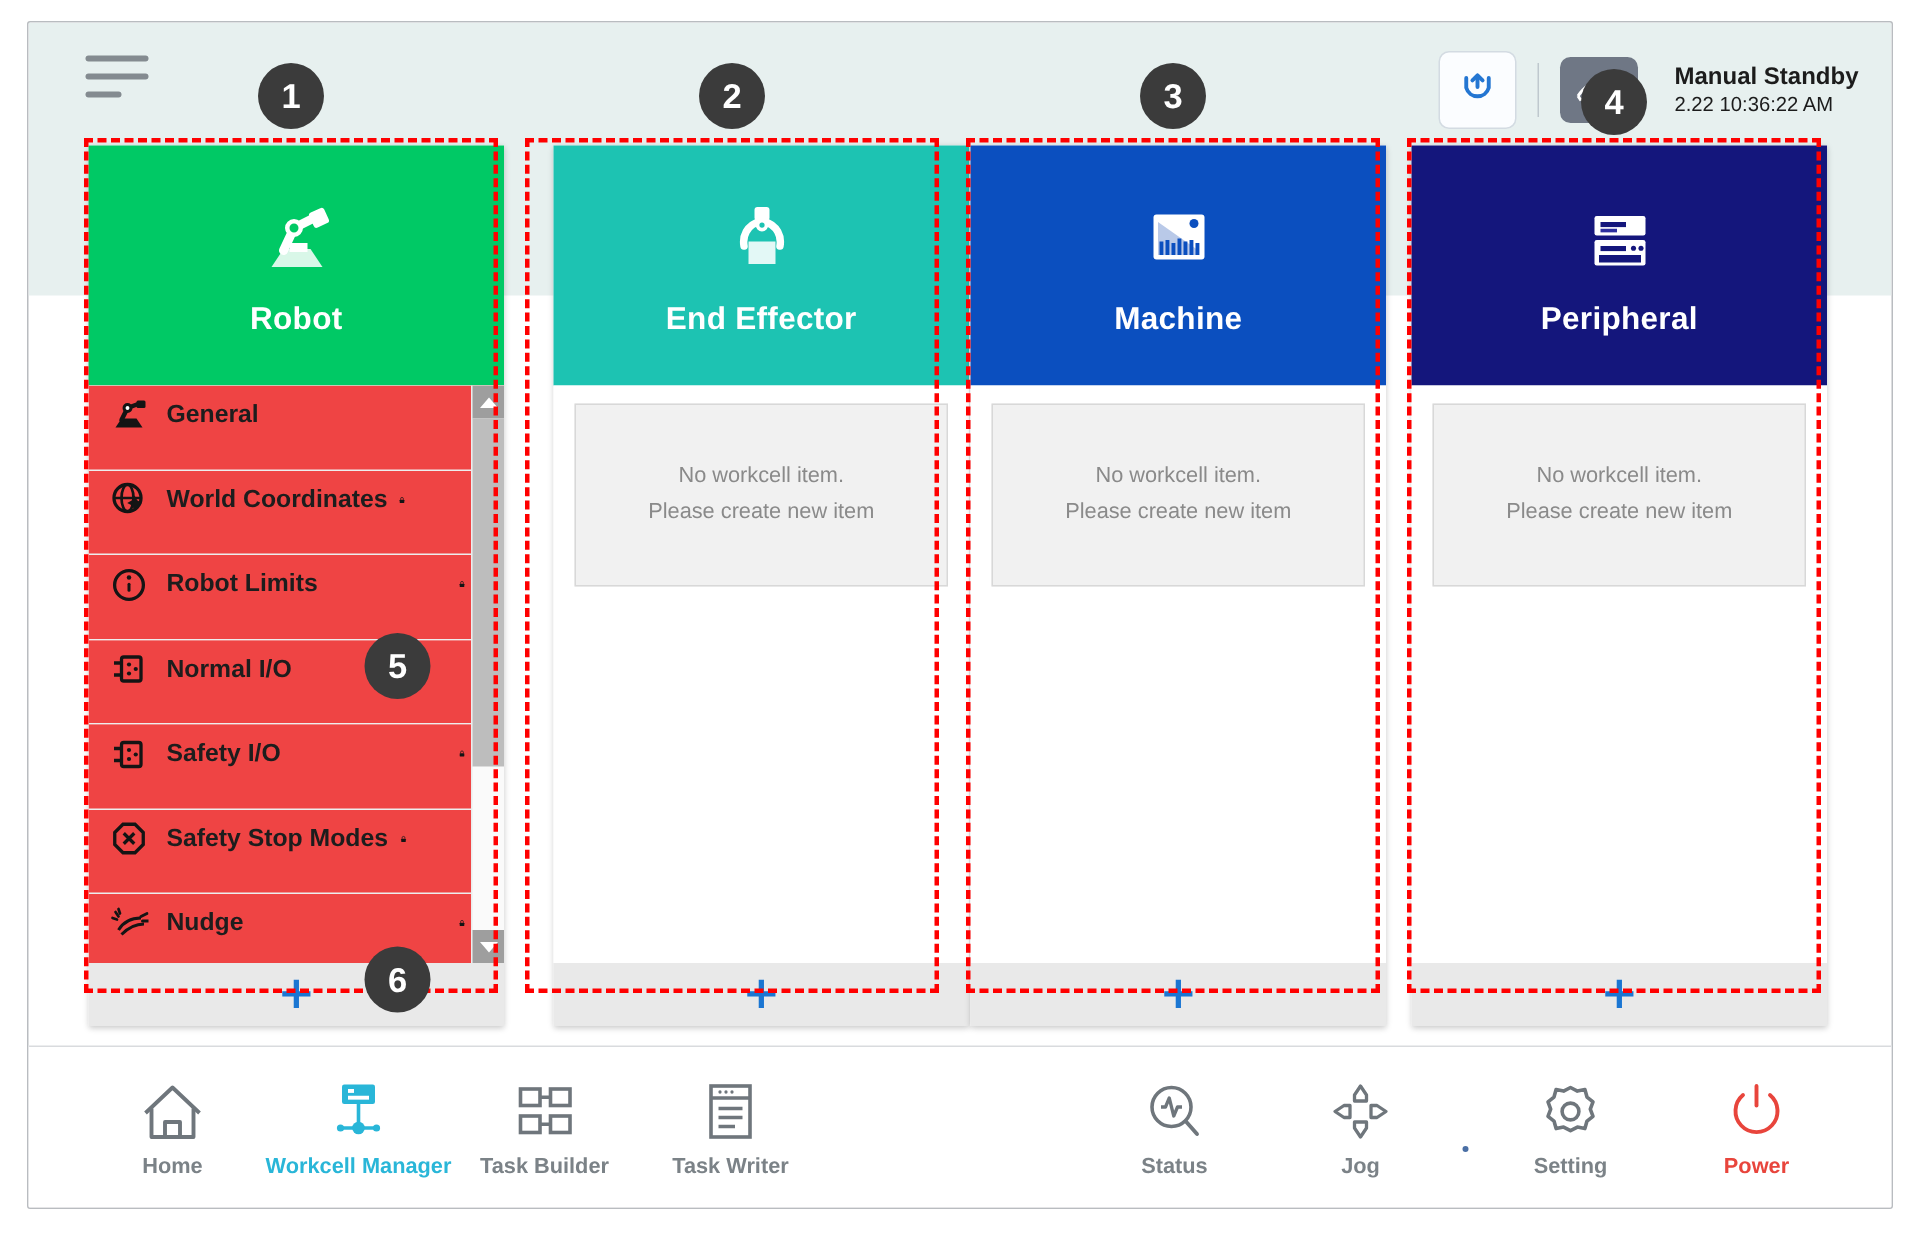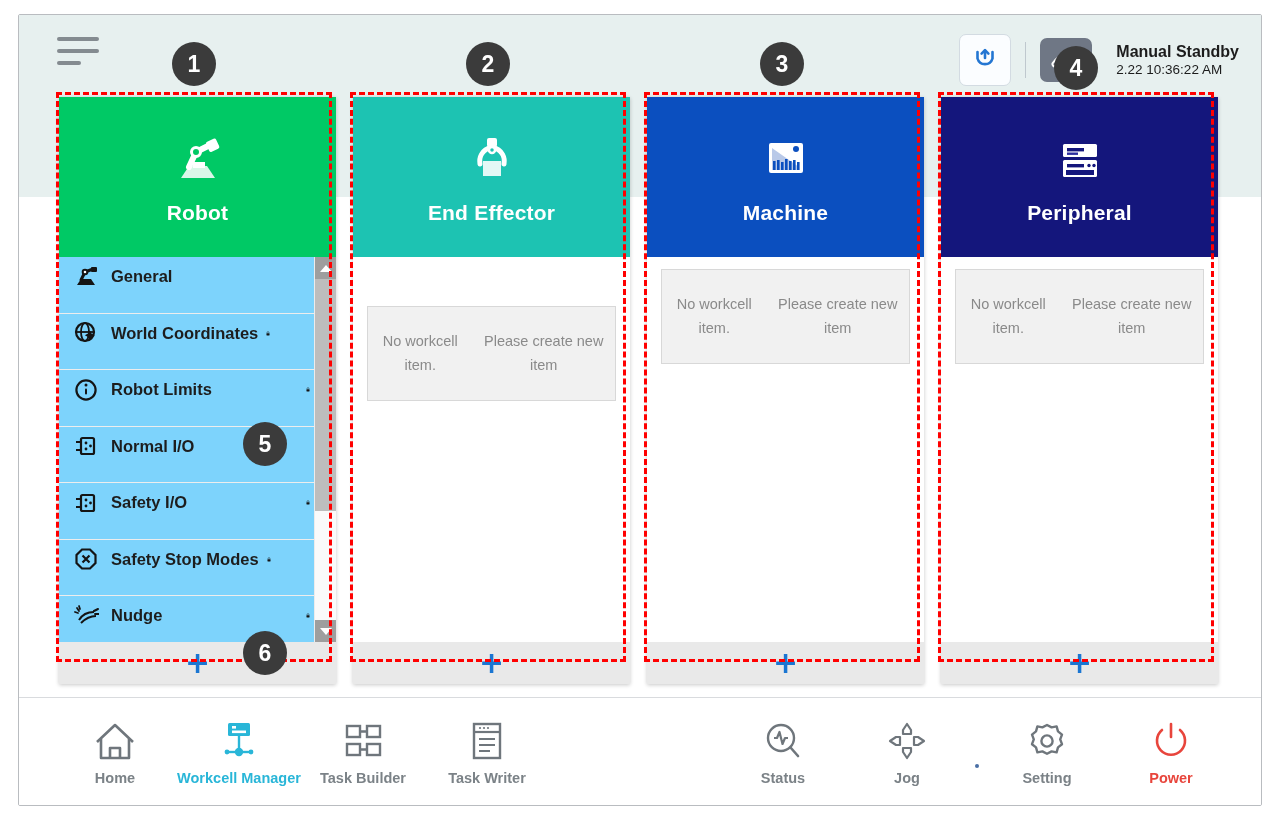--- a/index.html
+++ b/index.html
@@ -100,21 +100,21 @@
     position: absolute;
     top: 82px;
     width: 277px;
     height: 587px;
     background: #ffffff;
     box-shadow: 0 1px 4px rgba(0,0,0,0.22);
     display: flex;
     flex-direction: column;
   }
   .panel.p1 { left: 40px; justify-content: space-between; }
-  .panel.p2 { left: 334px; gap: 37px; }
+  .panel.p2 { left: 350px; }
   .panel.p3 { left: 628px; }
   .panel.p4 { left: 922px; }
 
   .panel-head {
     height: 160px;
     display: flex;
     flex-direction: column;
     align-items: center;
     justify-content: center;
     cursor: pointer;
@@ -152,48 +152,47 @@
     color: #1b76d2;
     font-size: 30px;
     font-weight: bold;
     line-height: 1;
     font-family: "DejaVu Sans", sans-serif;
   }
 
   
   .empty-box {
     margin: 12px 14px 0 14px;
-    height: 95px;
+    height: 122px;
     border: 1px solid #d8d8d8;
     background: #f1f1f1;
     display: flex;
-    flex-direction: row;
+    flex-direction: column;
     align-items: center;
     justify-content: center;
     color: #8a8a8a;
     font-size: 14.5px;
     line-height: 1.65;
-    text-align: center;
   }
 
   
   .list {
     position: absolute;
     left: 0; top: 0; right: 0; bottom: 0;
     overflow: hidden;
   }
   .list-item {
     position: relative;
     height: 56.5px;
     display: flex;
     align-items: center;
     padding: 0 10px 16px 12px;
     border-bottom: 1px solid #ededed;
     cursor: pointer;
-    background: #7dd3fc;
+    background: #ef4444;
   }
   .li-icon {
     width: 30px; height: 30px;
     display: flex; align-items: center; justify-content: center;
     flex: 0 0 auto;
     margin-right: 10px;
   }
   .li-label {
     font-size: 16.5px;
     font-weight: bold;

